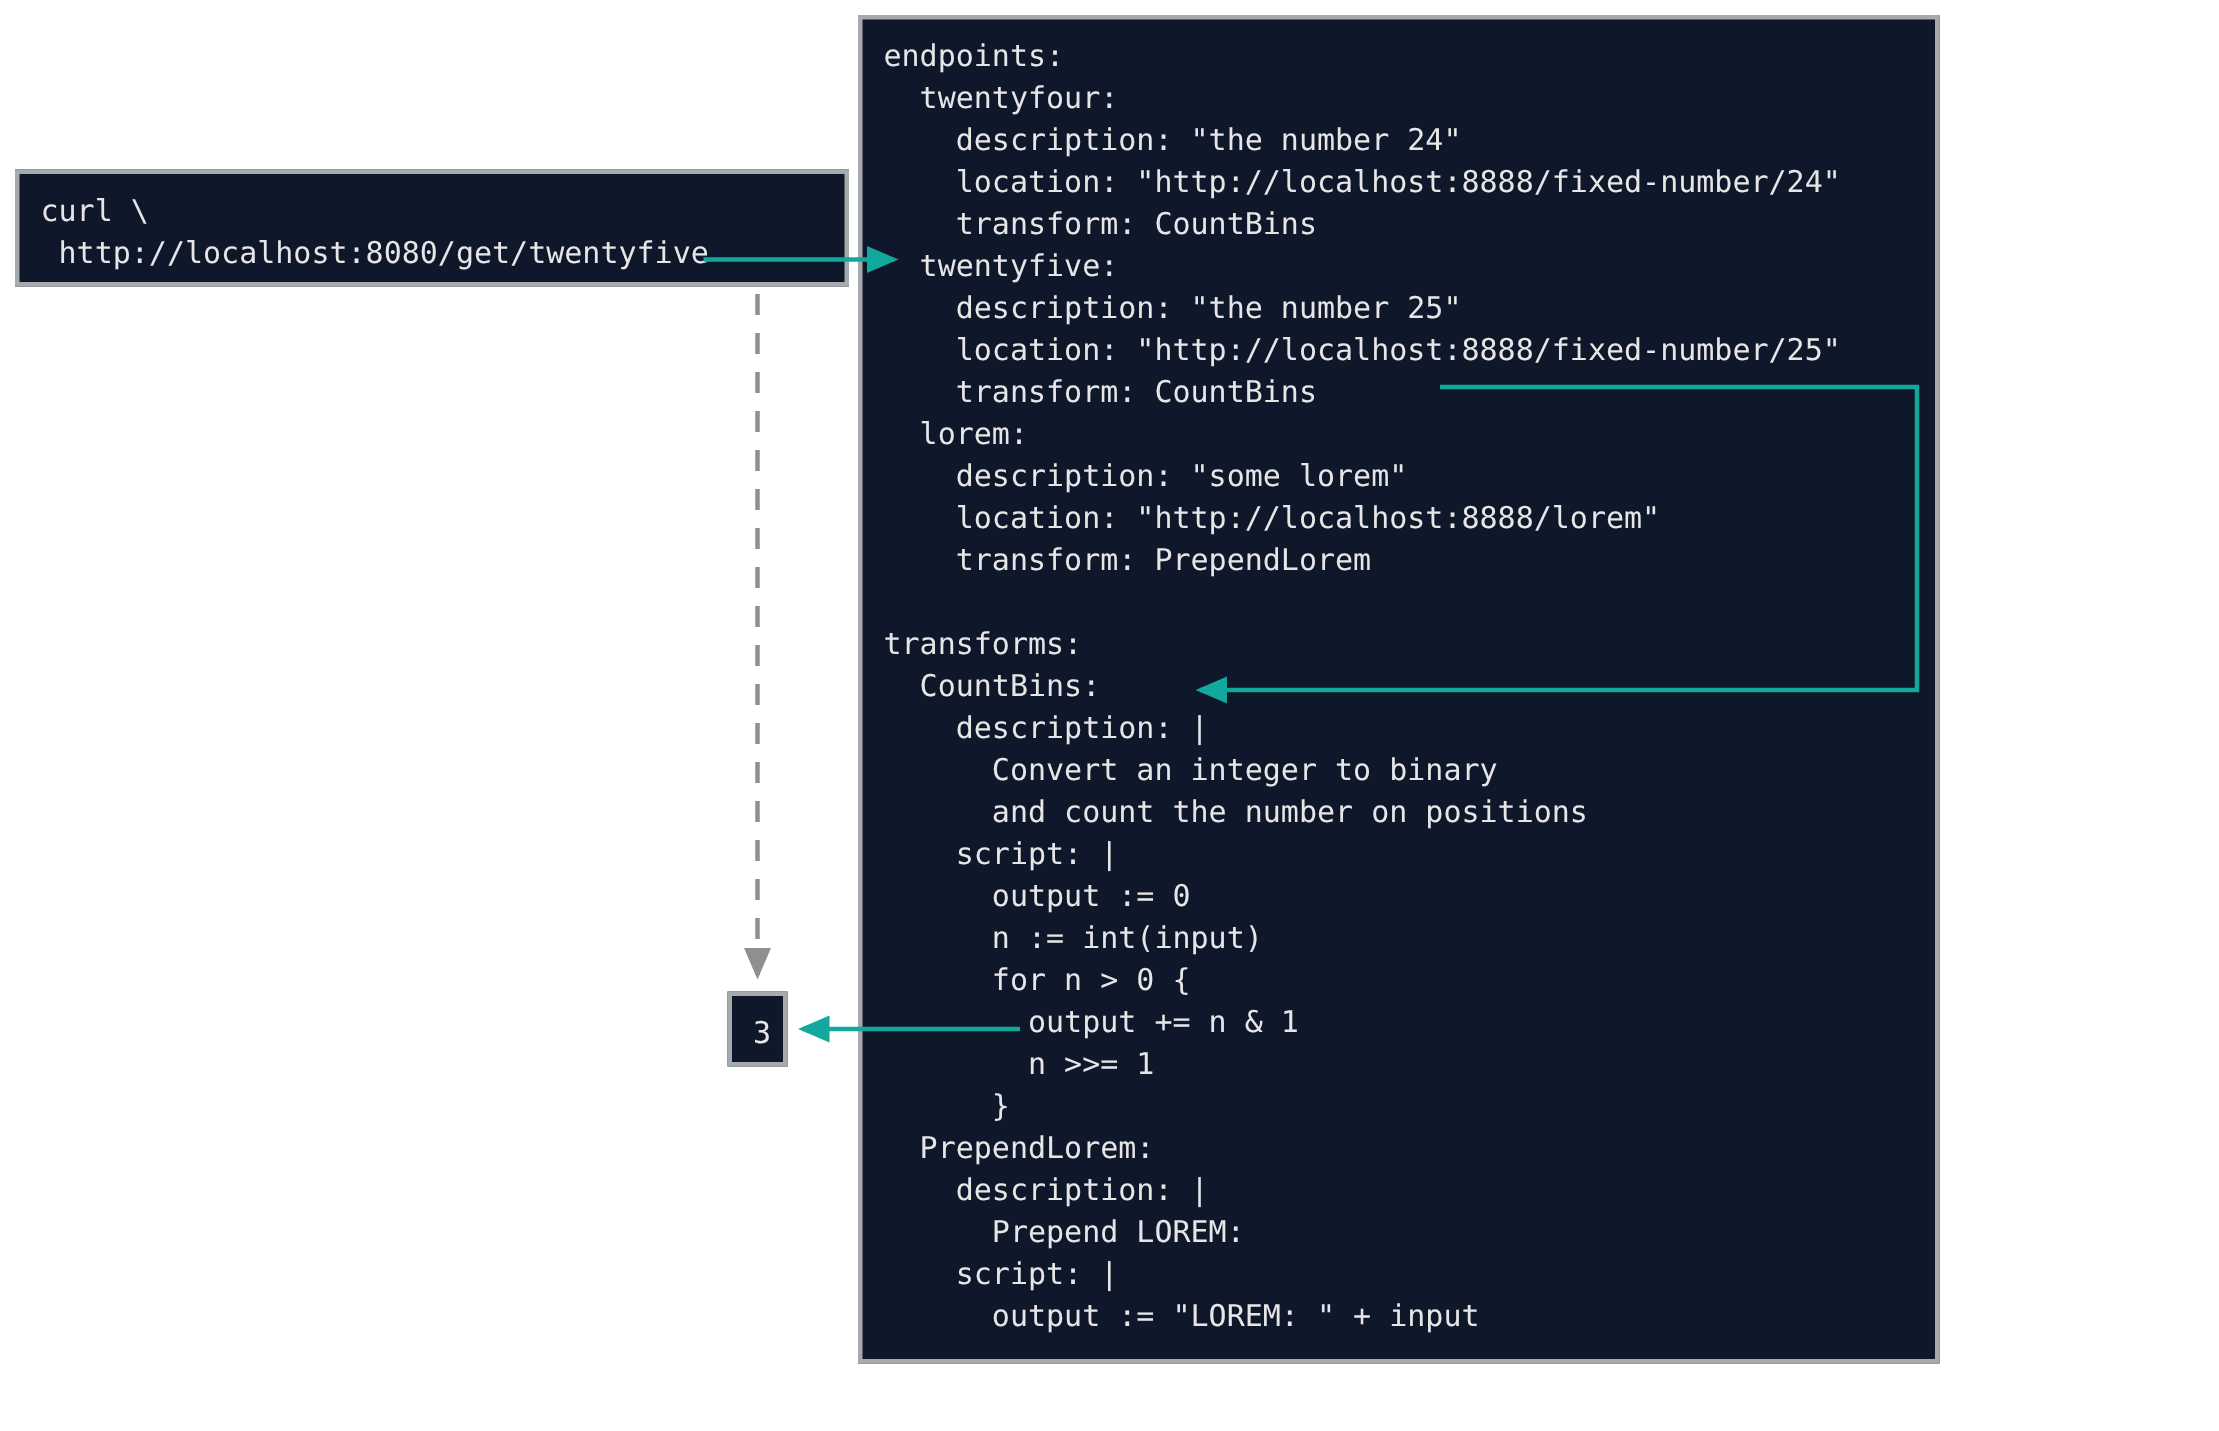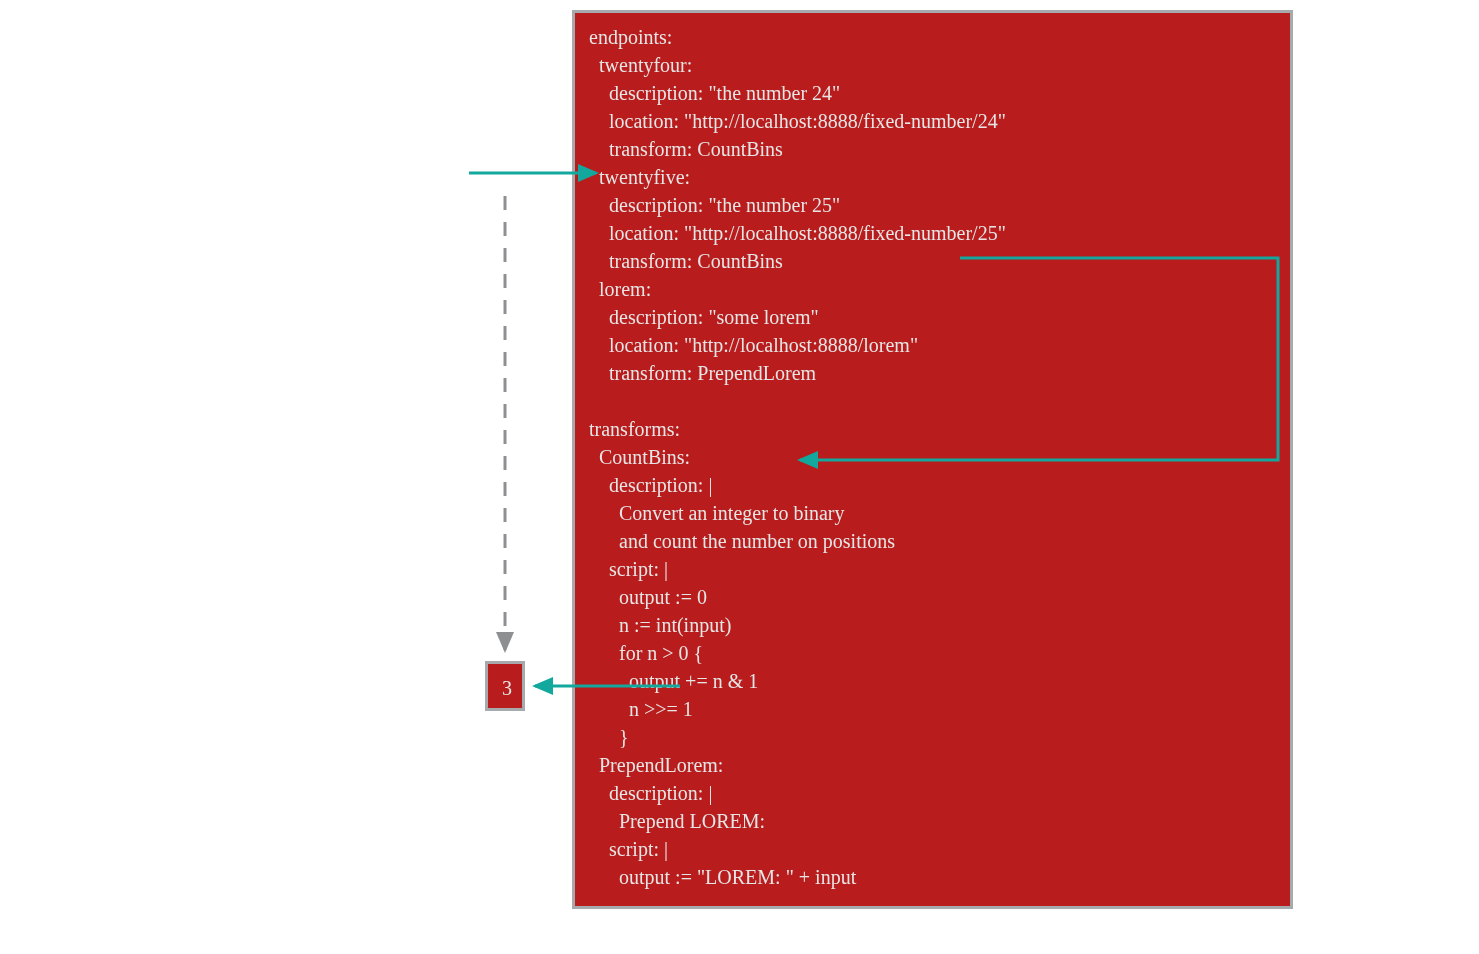--- a/index.html
+++ b/index.html
@@ -10,29 +10,28 @@
     height: 954px;
     font-family: "Menlo", "Consolas", "DejaVu Sans Mono", monospace;
   }
   .canvas {
     position: relative;
     width: 1479px;
     height: 954px;
   }
   .codebox {
     position: absolute;
-    background: #b91c1c;
+    background: #0f172a;
     border: 3px solid #a7aaad;
     color: #e6e6e6;
     font-size: 20px;
     line-height: 28px;
     padding: 10px 14px 10px 14px;
     box-sizing: border-box;
     white-space: pre;
-    font-family: Liberation Serif, serif;
   }
   svg.overlay {
     position: absolute;
     left: 0;
     top: 0;
     width: 1479px;
     height: 954px;
     pointer-events: none;
   }
 </style>
@@ -66,20 +65,22 @@
       for n &gt; 0 {
         output += n &amp; 1
         n &gt;&gt;= 1
       }
   PrependLorem:
     description: |
       Prepend LOREM:
     script: |
       output := "LOREM: " + input</div>
 
+  <div class="codebox" style="left:10px; top:113px; width:556px; height:78px;">curl \
+ http://localhost:8080/get/twentyfive</div>
 
   <div class="codebox" style="left:485px; top:661px; width:40px; height:50px;">3</div>
 
   <svg class="overlay" viewBox="0 0 1479 954">
     <defs>
       <marker id="teal-arrow" markerWidth="8" markerHeight="8" refX="6" refY="3" orient="auto" markerUnits="strokeWidth">
         <path d="M0,0 L7,3 L0,6 Z" fill="#13a89e"></path>
       </marker>
       <marker id="gray-arrow" markerWidth="8" markerHeight="8" refX="6" refY="3" orient="auto" markerUnits="strokeWidth">
         <path d="M0,0 L7,3 L0,6 Z" fill="#8d8f91"></path>

